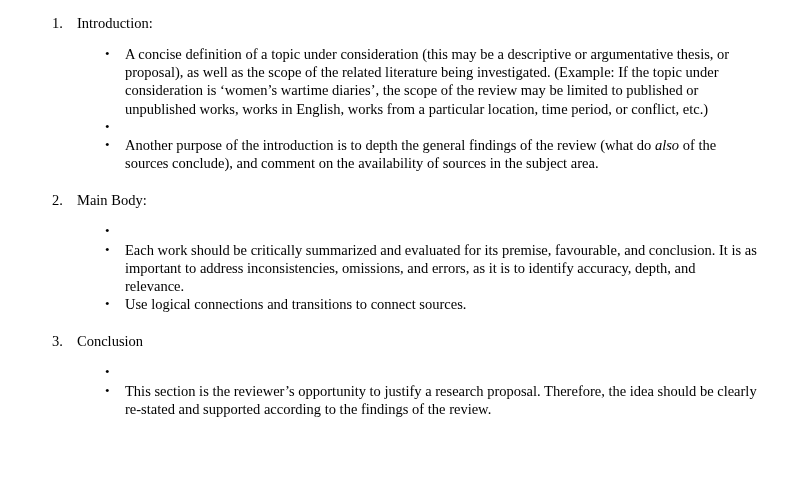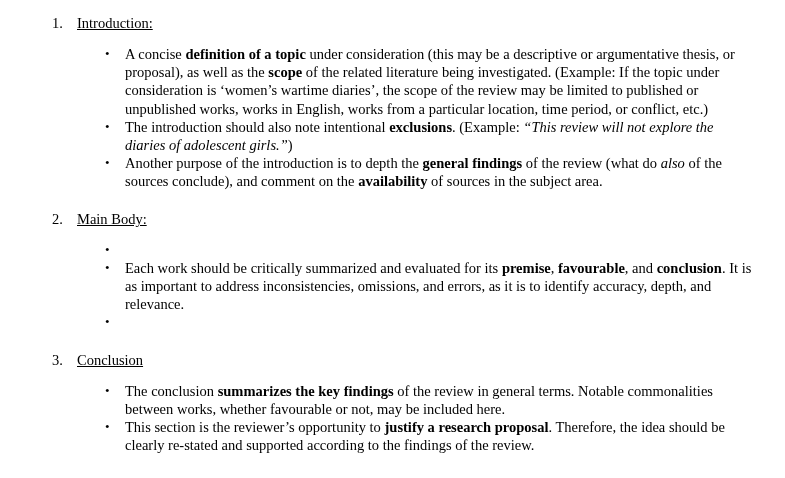--- a/index.html
+++ b/index.html
@@ -34,21 +34,20 @@
     line-height: 18px;
     margin: 0 0 0 0;
   }
   .section-number {
     width: 25px;
     flex: 0 0 25px;
     text-align: left;
   }
   .section-title {
     white-space: nowrap;
-    text-decoration: underline;
   }
   
   .bullet-list {
     margin: 13px 0 0 0;
     padding: 0;
     list-style: none;
   }
   .bullet-item {
     display: flex;
     align-items: flex-start;
@@ -64,42 +63,41 @@
     line-height: 18.2px;
     text-align: left;
   }
   .bullet-text {
     flex: 1 1 auto;
     max-width: 632px;
     text-align: left;
   }
   .section-gap-1 { height: 19px; }
   .section-gap-2 { height: 19px; }
-  b, strong { font-weight: bold; }
+  b, strong { font-weight: normal; }
   i, em { font-style: italic; }
 </style>
 </head>
 <body>
 
 <div class="page">
   <div class="doc-body" id="doc-body">
 
   <div class="section">
         <div class="section-heading">
           <span class="section-number">1.</span>
           <span class="section-title">Introduction:</span>
         </div>
         <ul class="bullet-list">
           <li class="bullet-item">
             <span class="bullet-marker">•</span>
             <span class="bullet-text"><span>A concise </span><b>definition of a topic</b><span> under consideration (this may be a descriptive or argumentative thesis, or proposal), as well as the </span><b>scope</b><span> of the related literature being investigated. (Example: If the topic under consideration is ‘women’s wartime diaries’, the scope of the review may be limited to published or unpublished works, works in English, works from a particular location, time period, or conflict, etc.)</span></span>
           </li>
           <li class="bullet-item">
             <span class="bullet-marker">•</span>
-            <span class="bullet-text"><span>The introduction should also note intentional </span><b>exclusions</b><span>. (Example:  </span><i>“This review will not explore the diaries of adolescent girls.”</i><span>)</span></span>
           </li>
           <li class="bullet-item">
             <span class="bullet-marker">•</span>
             <span class="bullet-text"><span>Another purpose of the introduction is to depth the </span><b>general findings</b><span> of the review (what do </span><i>also</i><span> of the sources conclude), and comment on the </span><b>availability</b><span> of sources in the subject area.</span></span>
           </li>
         </ul>
       </div>
       <div class="section-gap-1"></div>
       <div class="section">
         <div class="section-heading">
@@ -109,33 +107,33 @@
         <ul class="bullet-list">
           <li class="bullet-item">
             <span class="bullet-marker">•</span>
           </li>
           <li class="bullet-item">
             <span class="bullet-marker">•</span>
             <span class="bullet-text"><span>Each work should be critically summarized and evaluated for its </span><b>premise</b><span>, </span><b>favourable</b><span>, and </span><b>conclusion</b><span>. It is as important to address inconsistencies, omissions, and errors, as it is to identify accuracy, depth, and relevance.</span></span>
           </li>
           <li class="bullet-item">
             <span class="bullet-marker">•</span>
+            <span class="bullet-text"><span>Use logical connections and </span><b>transitions</b><span> to connect sources.</span></span>
           </li>
         </ul>
       </div>
       <div class="section-gap-2"></div>
       <div class="section">
         <div class="section-heading">
           <span class="section-number">3.</span>
           <span class="section-title">Conclusion</span>
         </div>
         <ul class="bullet-list">
           <li class="bullet-item">
             <span class="bullet-marker">•</span>
-            <span class="bullet-text"><span>The conclusion </span><b>summarizes the key findings</b><span> of the review in general terms. Notable commonalities between works, whether favourable or not, may be included here.</span></span>
           </li>
           <li class="bullet-item">
             <span class="bullet-marker">•</span>
             <span class="bullet-text"><span>This section is the reviewer’s opportunity to </span><b>justify a research proposal</b><span>. Therefore, the idea should be clearly re-stated and supported according to the findings of the review.</span></span>
           </li>
         </ul>
       </div>
     </div>
 </div>
 

